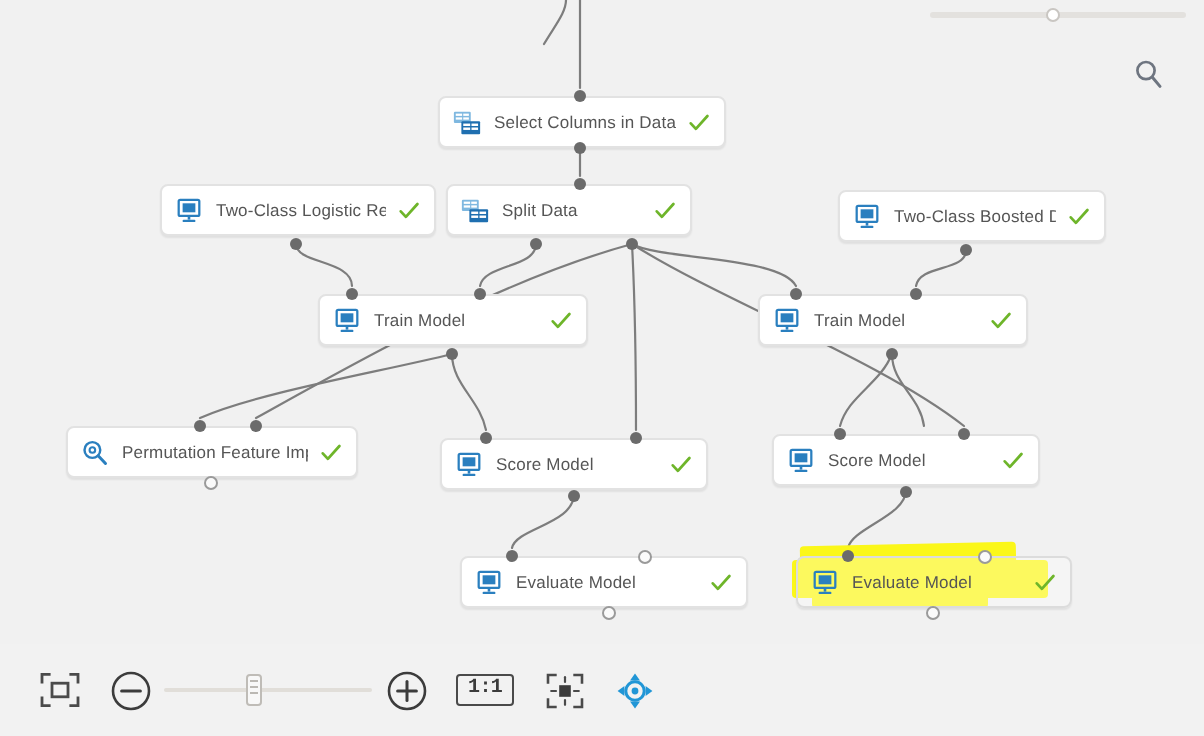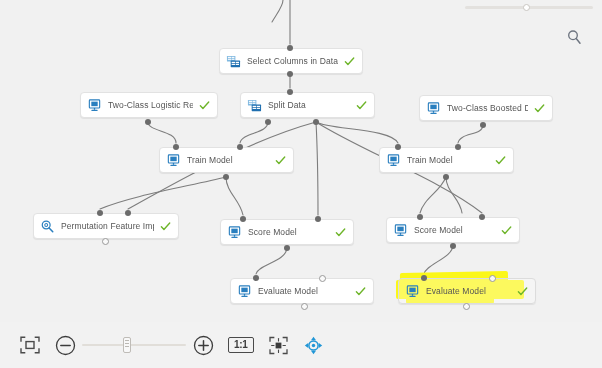--- a/index.html
+++ b/index.html
@@ -186,21 +186,21 @@
   }
   #tb-onetoone .ratio-box {
     border: 1.5px solid #4a4a4a;
     border-radius: 2px;
     padding: 1px 5px;
     font-size: 10px;
     font-weight: bold;
     color: #3c3c3c;
     line-height: 12px;
     letter-spacing: -0.3px;
-    font-family: Liberation Sans, sans-serif;
+    font-family: Liberation Mono, monospace;
   }
 </style>
 </head>
 <body>
 
 <div id="canvas">
 
   <svg id="edges" viewBox="0 0 602 322">
     <g fill="none" stroke="#7d7d7d" stroke-width="1.1" stroke-linecap="round">
 
@@ -270,21 +270,21 @@
       <rect x="7.3" y="10.6" width="1.4" height="2" fill="#2a7fbf"></rect>
       <rect x="4.6" y="12.6" width="6.8" height="1.3" rx="0.5" fill="#2a7fbf"></rect>
     </svg>
     <span class="nlabel">Two-Class Logistic Regression</span>
     <svg class="ncheck" viewBox="0 0 12 12">
       <path d="M1.5 6.2 L4.3 9.2 L10.6 2.2" fill="none" stroke="#6eb52a" stroke-width="1.5" stroke-linecap="round" stroke-linejoin="round"></path>
     </svg>
   </div>
   <div class="port filled" style="left:145px; top:119px;"></div>
 
-  <div class="node" style="left:223px; top:92px; width:135px;margin-left:17px;">
+  <div class="node" style="left:223px; top:92px; width:123px;">
     <svg class="nicon" viewBox="0 0 16 16">
       <rect x="1" y="2" width="9" height="6" rx="0.6" fill="#7fb8e0"></rect>
       <rect x="2" y="3" width="3.4" height="1.2" fill="#ffffff"></rect>
       <rect x="6" y="3" width="3" height="1.2" fill="#ffffff"></rect>
       <rect x="2" y="5" width="3.4" height="1.2" fill="#ffffff"></rect>
       <rect x="6" y="5" width="3" height="1.2" fill="#ffffff"></rect>
       <rect x="5" y="7" width="10" height="7" rx="0.6" fill="#1f6fb0"></rect>
       <rect x="6" y="8.3" width="3.7" height="1.3" fill="#ffffff"></rect>
       <rect x="10.4" y="8.3" width="3.5" height="1.3" fill="#ffffff"></rect>
       <rect x="6" y="10.4" width="3.7" height="1.3" fill="#ffffff"></rect>

